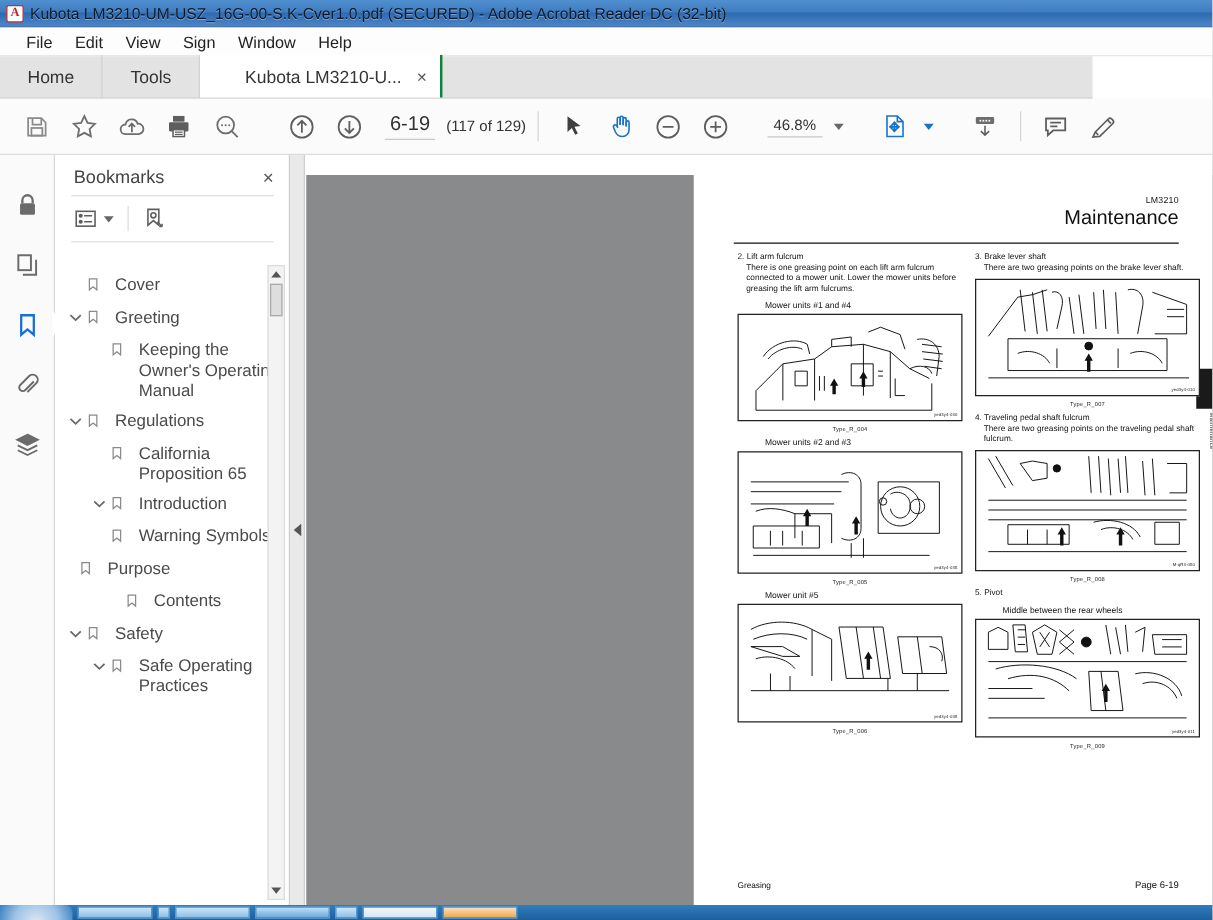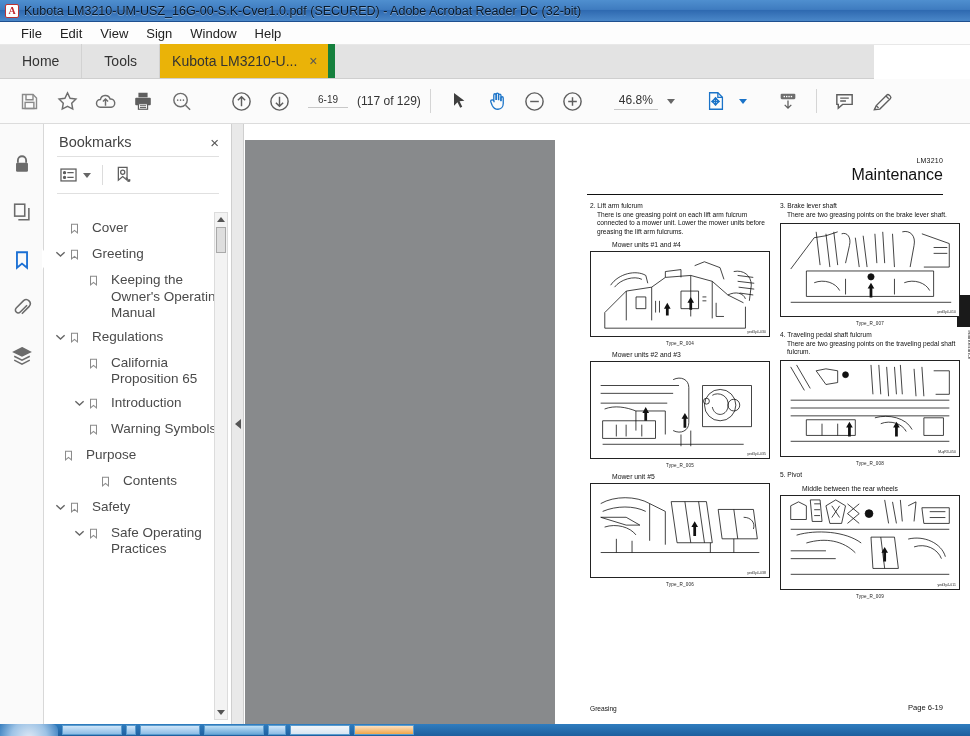--- a/index.html
+++ b/index.html
@@ -45,43 +45,43 @@
     position: absolute; top: 45px; left: 0; width: 874px; height: 34px;
     background: #e3e3e3; display: flex; align-items: flex-end;
     border-bottom: 1px solid #cfcfcf;
   }
   .tab {
     height: 34px; display: flex; align-items: center; padding: 0 22px;
     font-size: 14px; color: #333; white-space: nowrap;
     border-right: 1px solid #d2d2d2;
   }
   .tab.doc {
-    background: #eab308; padding-right: 10px; padding-left: 12px;
-    border-right: 7px solid #15803d;
+    background: #ffffff; padding-right: 10px; padding-left: 36px;
+    border-right: 2px solid #15803d;
   }
   .tab .tab-close {
     margin-left: 12px; font-size: 14px; color: #555; line-height: 1;
   }
 
   
   .toolbar {
     position: absolute; top: 79px; left: 0; width: 970px; height: 45px;
     background: #fbfbfb; border-bottom: 1px solid #dcdcdc;
     display: flex; align-items: center;
   }
   .tb-btn {
     width: 38px; height: 38px; display: flex; align-items: center;
     justify-content: center; flex: none;
   }
   .tb-sep { width: 1px; height: 24px; background: #d5d5d5; margin: 0 9px; flex:none;}
   .tb-spacer-s { width: 10px; flex: none; }
   .tb-spacer-m { width: 22px; flex: none; }
 
   .pagefield {
-    width: 40px; text-align: center; font-size: 10px; color: #333;
+    width: 40px; text-align: center; font-size: 16px; color: #333;
     border-bottom: 1px solid #c8c8c8; padding-bottom: 2px;
   }
   .pagecount { font-size: 12px; color: #333; margin-left: 9px; white-space: nowrap; }
   .zoomfield {
     font-size: 12px; color: #333; border-bottom: 1px solid #c8c8c8;
     padding-bottom: 2px; min-width: 44px; text-align: center;
   }
   .caret-down {
     width: 0; height: 0; border-left: 4px solid transparent;
     border-right: 4px solid transparent; border-top: 5px solid #666;

